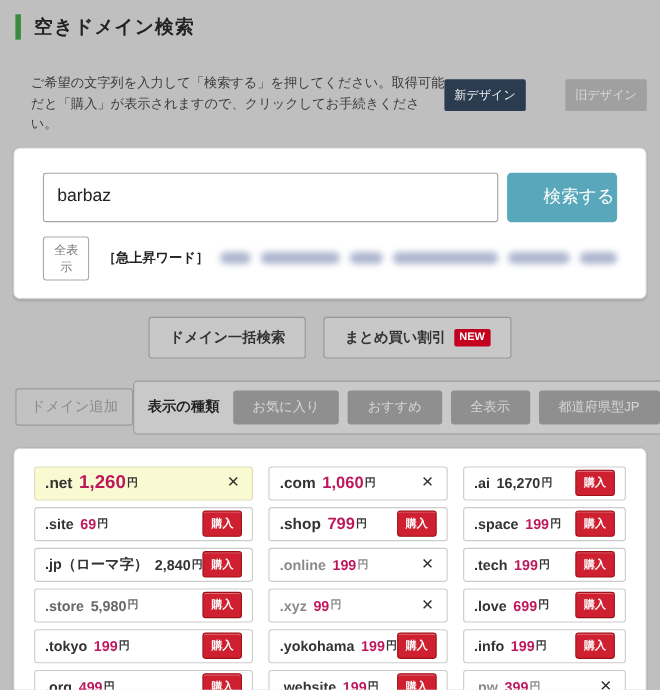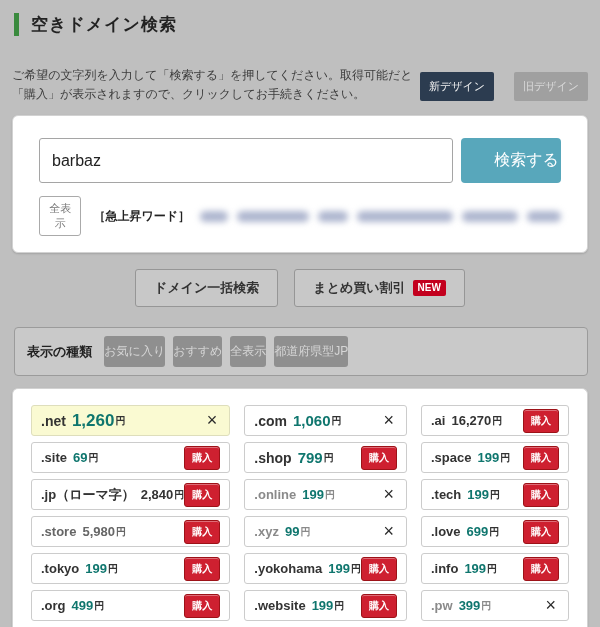--- a/index.html
+++ b/index.html
@@ -7,23 +7,23 @@
   body {
     background:#bfbfbf;
     font-family:"Liberation Sans","DejaVu Sans",sans-serif;
     color:#333; overflow:hidden; position:relative;
   }
   
   .page-header { display:flex; align-items:center; padding:13px 14px 0 14px; }
   .green-bar { width:5px; height:23px; background:#3a8a3e; margin-right:12px; }
   .page-title { font-size:17px; font-weight:bold; color:#222; letter-spacing:1px; }
 
-  .intro { display:flex; justify-content:space-between; align-items:flex-start; padding:30px 12px 0 12px; }
+  .intro { display:flex; justify-content:space-between; align-items:flex-start; padding:30px 12px 0 28px; }
   .intro-desc { width:452px; font-size:12px; line-height:1.55; color:#3c3c3c; }
-  .design-btns { display:flex; gap:4px; margin-top:6px;align-items:flex-end; }
+  .design-btns { display:flex; gap:20px; margin-top:6px;align-items:flex-end; }
   .btn-newdesign {
     background:#2c3c50; color:#f2f2f2; font-size:11px; border:none;
     padding:7px 9px; border-radius:2px; cursor:pointer; white-space:nowrap;
   }
   .btn-olddesign {
     background:#a0a0a0; color:#d9d9d9; font-size:11px; border:none;
     padding:7px 9px; border-radius:2px; cursor:pointer; white-space:nowrap;margin-left:16px;
   }
 
   
@@ -72,40 +72,40 @@
     color:#8b8b8b; font-size:13px; padding:7px 13px; cursor:pointer;
     white-space:nowrap; font-family:inherit;
   }
   .display-type-box {
     flex:1; background:#c9c9c9; border:1px solid #9b9b9b;
     border-radius:4px; padding:8px 12px; display:flex; align-items:center; gap:8px;
   }
   .display-type-label { font-size:13px; font-weight:bold; color:#222; margin-right:4px; white-space:nowrap; }
   .display-opt {
     background:#8f8f8f; color:#d6d6d6; border:none; border-radius:3px;
-    font-size:12px; padding:7px 0; cursor:pointer; white-space:nowrap; font-family:inherit;
+    font-size:12px; padding:7px 18px; cursor:pointer; white-space:nowrap; font-family:inherit;
   }
 
   
   .results-panel {
     margin:12px 12px 0 12px; background:#fff; border-radius:6px 6px 0 0;
     border:1px solid #d2d2d2; border-bottom:none; padding:16px 18px 20px 18px;
     box-shadow:0 1px 2px rgba(0,0,0,.15);
   }
   .domain-grid { display:grid; grid-template-columns:repeat(3,1fr); gap:6px 14px; }
   .cell {
     position:relative; background:#fff; border:1px solid #ccc; border-radius:3px;
     height:31px; display:flex; align-items:center; padding:0 9px; cursor:pointer;
   }
   .cell.highlight { background:#fafad2; border-color:#dedebc; }
   .tld { font-size:13px; font-weight:bold; color:#333; white-space:nowrap; }
   .tld.gray { color:#8a8a8a; }
   .tld.muted { color:#666; }
   .price { font-size:13px; font-weight:bold; margin-left:6px; white-space:nowrap; }
-  .price.red { color:#0f766e; }
+  .price.red { color:#be185d; }
   .price.dark { color:#333; }
   .price.muted { color:#666; }
   .yen { font-size:10px; font-weight:bold; margin-left:1px; color:#333; }
   .yen.gray { color:#8a8a8a; }
   .yen.muted { color:#666; }
   .scale-lg .tld { font-size:14px; }
   .scale-lg .price { font-size:17px; }
   .scale-md .price { font-size:15px; }
   .scale-md .tld { font-size:14px; }
   .cell-action { margin-left:auto; }
@@ -156,20 +156,21 @@
   <button class="mid-btn">
     <span>ドメイン一括検索</span>
   </button>
   <button class="mid-btn">
     <span>まとめ買い割引</span>
     <span class="new-badge">NEW</span>
   </button>
 </div>
 
 <div class="filter-row">
+  <button class="btn-adddomain">ドメイン追加</button>
   <div class="display-type-box">
     <span class="display-type-label">表示の種類</span>
 
   <button class="display-opt">お気に入り</button>
       <button class="display-opt">おすすめ</button>
       <button class="display-opt">全表示</button>
       <button class="display-opt">都道府県型JP</button>
     </div>
 </div>
 

